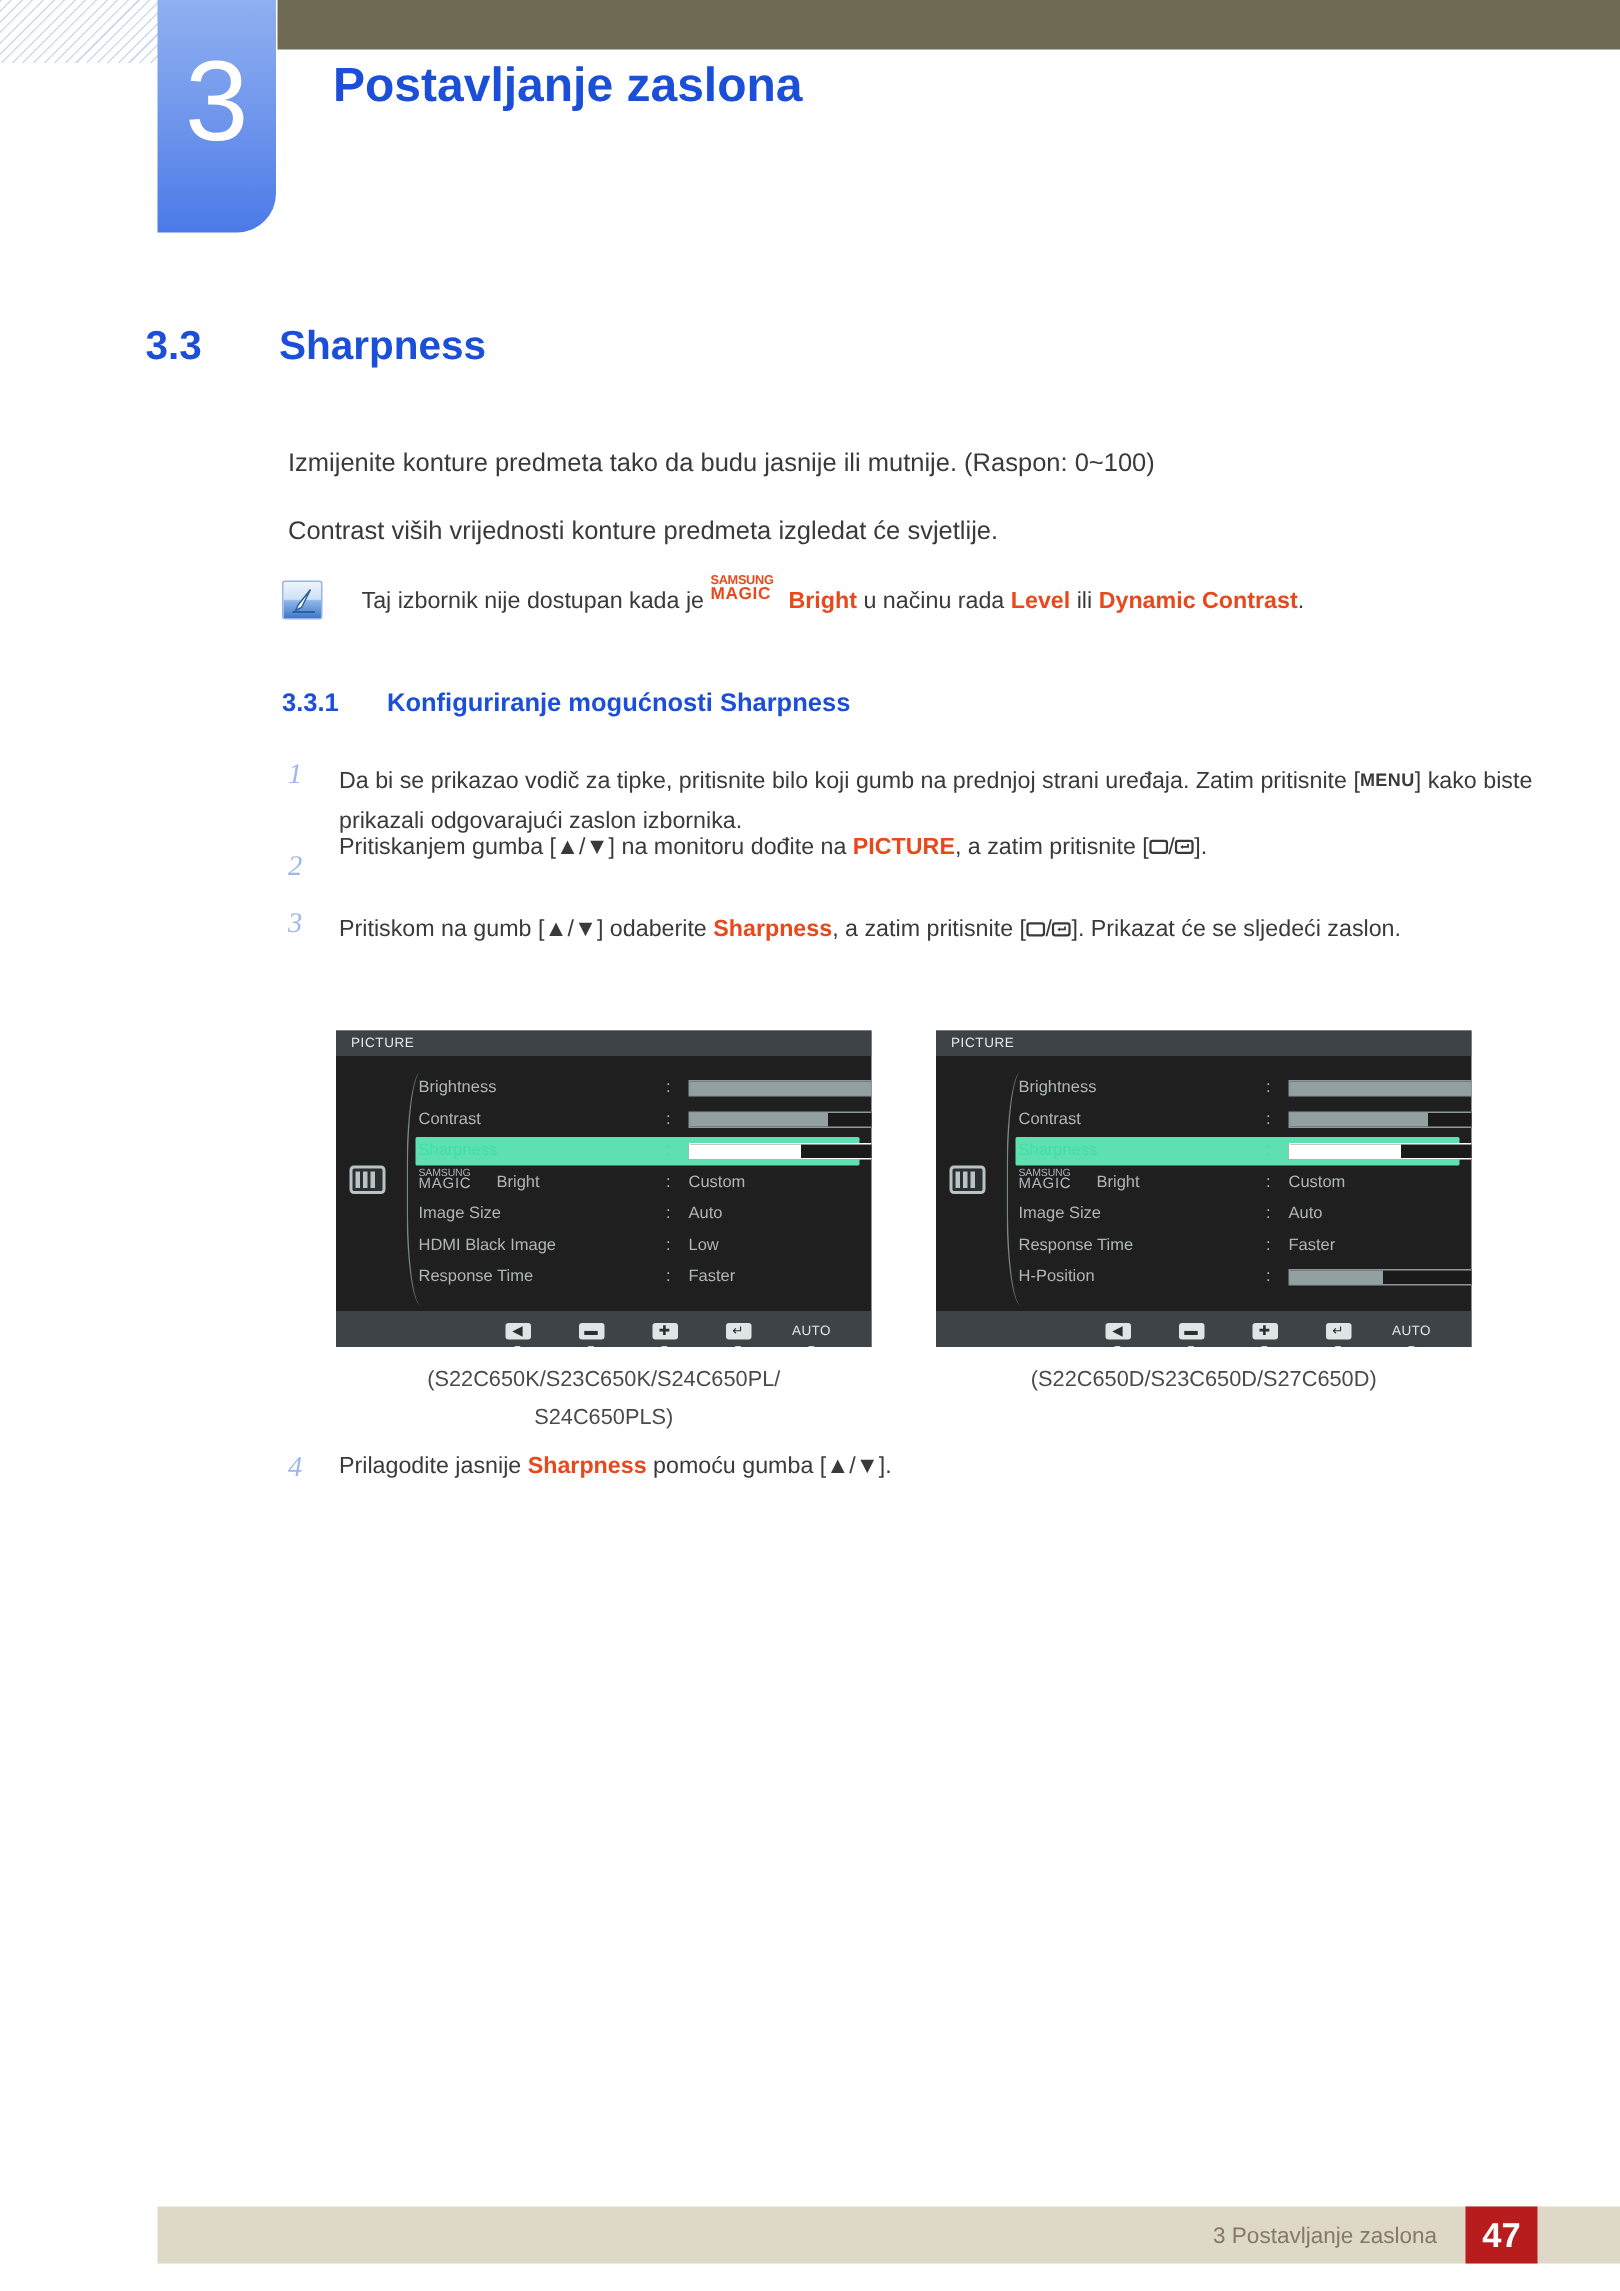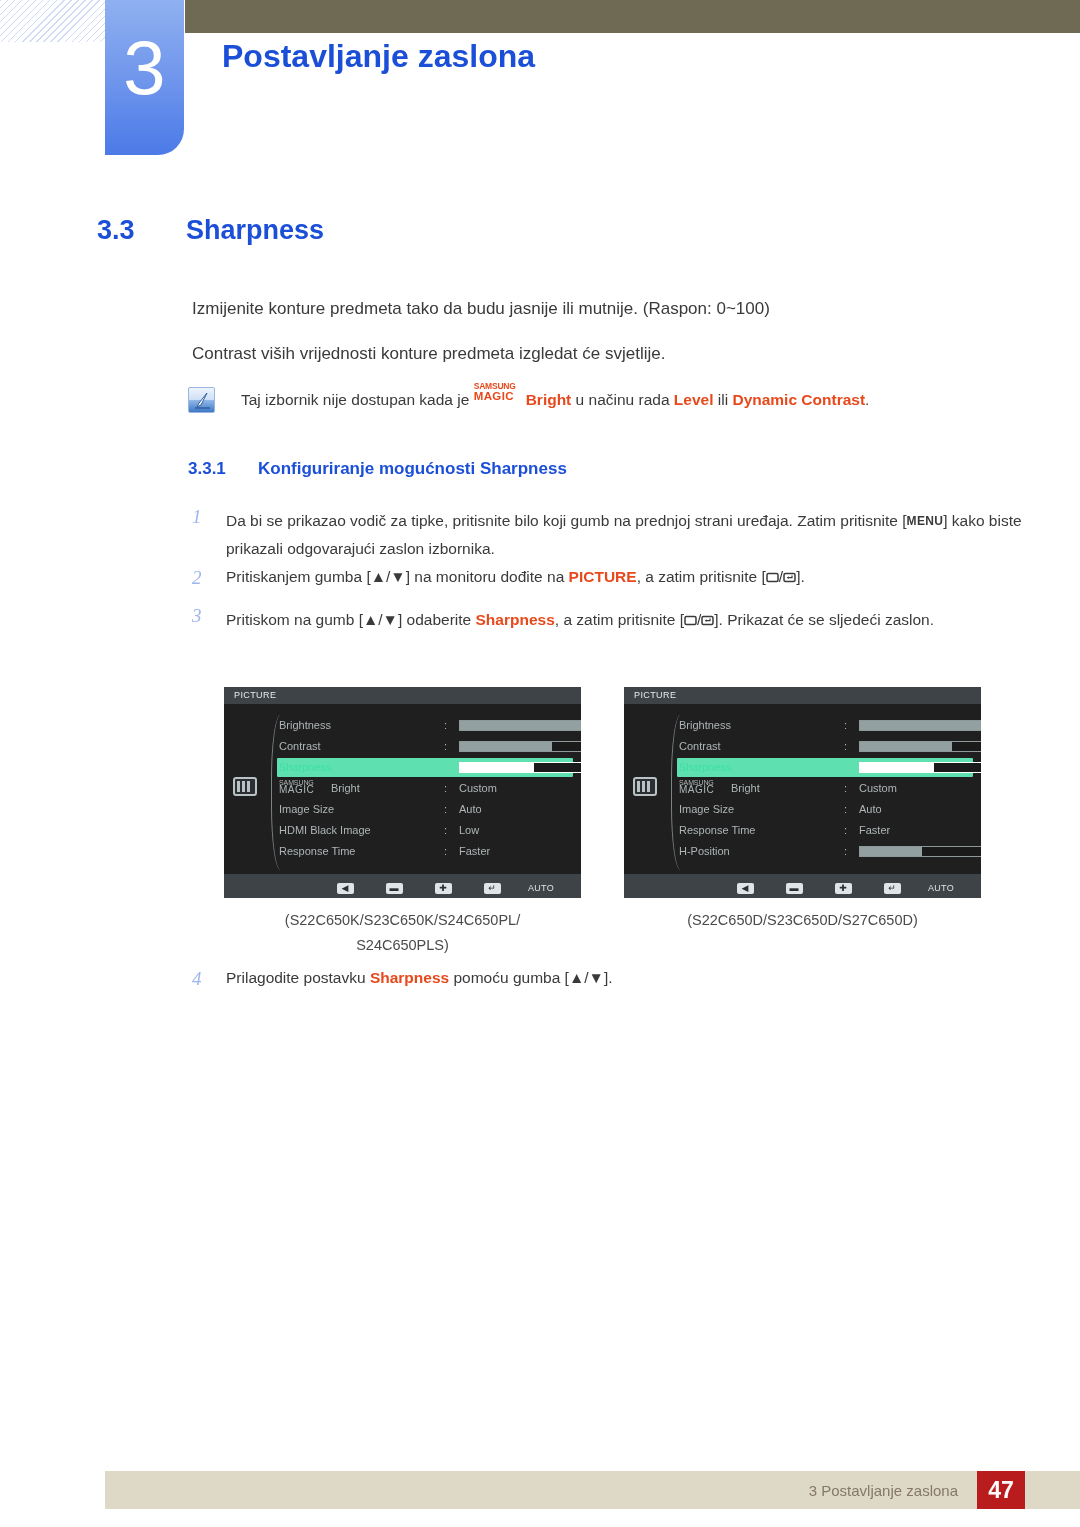--- a/index.html
+++ b/index.html
@@ -79,21 +79,21 @@
   .sub-num{position:absolute;left:188px;top:459px;color:#1c4fd8;font-size:17px;font-weight:bold;}
   .sub-title{position:absolute;left:258px;top:459px;color:#1c4fd8;font-size:17px;font-weight:bold;}
 
   
   .step-n{
     position:absolute;color:#9db6ee;font-size:19px;font-style:italic;font-family:"Liberation Serif",serif;
   }
   .step-t{position:absolute;left:226px;color:#3a3a3a;font-size:15.5px;}
 
   .s1n{left:192px;top:506px;} .s1t{top:507px;width:800px;line-height:27px;}
-  .s2n{left:192px;top:567px;} .s2t{top:568px;white-space:nowrap;}
+  .s2n{left:192px;top:567px;} .s2t{top:556px;white-space:nowrap;}
   .s3n{left:192px;top:605px;} .s3t{top:606px;width:790px;line-height:27px;}
   .s4n{left:192px;top:968px;} .s4t{top:969px;white-space:nowrap;}
 
   .key{
     display:inline-block;font-size:12px;font-weight:bold;letter-spacing:.3px;
     vertical-align:1px;
   }
   .glyph{display:inline-block;vertical-align:-1px;}
 
   
@@ -383,17 +383,17 @@
   </div>
 </div>
 
 <div class="cap cap-a">
   <div>(S22C650K/S23C650K/S24C650PL/</div>
   <div>S24C650PLS)</div>
 </div>
 <div class="cap cap-b">(S22C650D/S23C650D/S27C650D)</div>
 
 <div class="step-n s4n">4</div>
-<div class="step-t s4t"><span>Prilagodite postavku </span><span class="orange">Sharpness</span><span> pomoću gumba [▲/▼].</span></div>
+<div class="step-t s4t"><span>Prilagodite jasnije </span><span class="orange">Sharpness</span><span> pomoću gumba [▲/▼].</span></div>
 
 <div class="foot-bar"></div>
 <div class="foot-txt">3 Postavljanje zaslona</div>
 <div class="foot-pg">47</div>
 
 </body></html>

